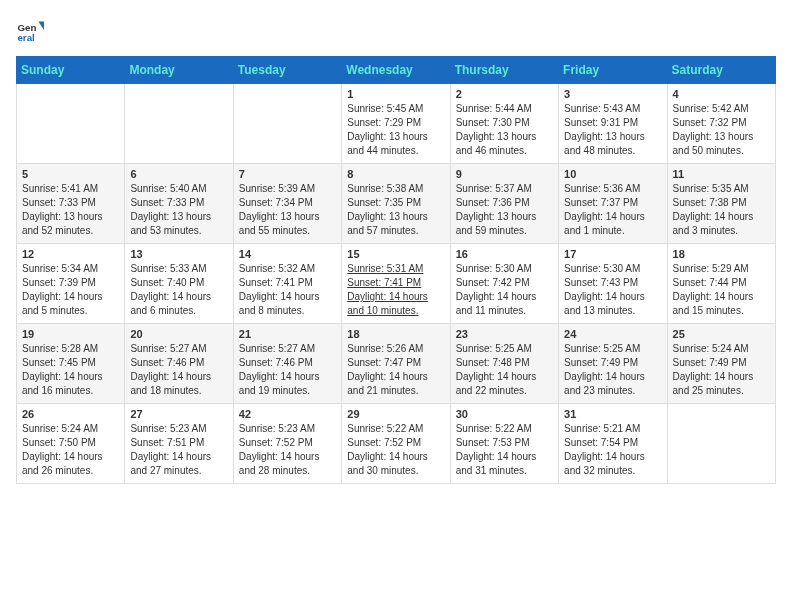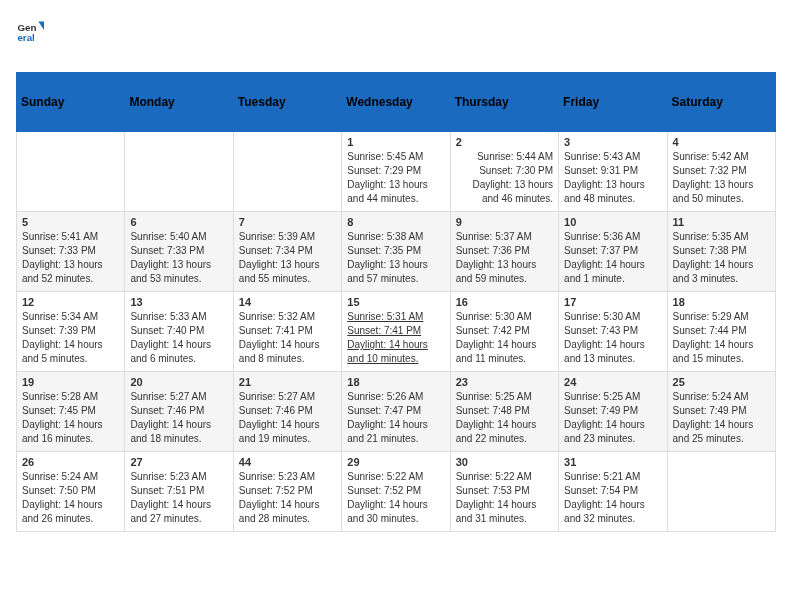--- a/index.html
+++ b/index.html
@@ -7,21 +7,21 @@
       font-family: Arial, sans-serif;
       background: #fff;
       width: 792px;
       min-height: 612px;
       padding: 16px;
     }
     .header {
       display: flex;
       justify-content: space-between;
       align-items: flex-start;
-      margin-bottom: 28px;
+      margin-bottom: 12px;
     }
     .logo {
       display: flex;
       align-items: center;
       gap: 4px;
     }
     .logo-icon {
       width: 28px;
       height: 28px;
     }
@@ -37,24 +37,24 @@
       font-size: 16px;
       color: #555;
     }
     table {
       width: 100%;
       border-collapse: collapse;
       table-layout: fixed;
     }
     thead tr th {
       background-color: #1a6abf;
-      color: #000000;
+      color: #5eead4;
       font-size: 12px;
       font-weight: bold;
-      padding: 22px 4px;
+      padding: 6px 4px;
       text-align: left;
       border: 1px solid #1a6abf;
     }
     tbody tr td {
       vertical-align: top;
       padding: 4px 5px;
       font-size: 10px;
       color: #333;
       border: 1px solid #ddd;
       height: 80px;
@@ -117,21 +117,21 @@
         <td class="empty-cell"></td>
         <td>
           <span class="day-num">1</span>
           <div class="day-info" style="white-space: pre-line;">Sunrise: 5:45 AM
 Sunset: 7:29 PM
 Daylight: 13 hours
 and 44 minutes.</div>
         </td>
         <td>
           <span class="day-num">2</span>
-          <div class="day-info" style="white-space: pre-line; text-align: right;">Sunrise: 5:44 AM
+          <div class="day-info" style="white-space: pre-line;">Sunrise: 5:44 AM
 Sunset: 7:30 PM
 Daylight: 13 hours
 and 46 minutes.</div>
         </td>
         <td>
           <span class="day-num">3</span>
           <div class="day-info" style="white-space: pre-line;">Sunrise: 5:43 AM
 Sunset: 9:31 PM
 Daylight: 13 hours
 and 48 minutes.</div>
@@ -306,21 +306,21 @@
 and 26 minutes.</div>
         </td>
         <td>
           <span class="day-num">27</span>
           <div class="day-info" style="white-space: pre-line;">Sunrise: 5:23 AM
 Sunset: 7:51 PM
 Daylight: 14 hours
 and 27 minutes.</div>
         </td>
         <td>
-          <span class="day-num">44</span>
+          <span class="day-num">42</span>
           <div class="day-info" style="white-space: pre-line;">Sunrise: 5:23 AM
 Sunset: 7:52 PM
 Daylight: 14 hours
 and 28 minutes.</div>
         </td>
         <td>
           <span class="day-num">29</span>
           <div class="day-info" style="white-space: pre-line;">Sunrise: 5:22 AM
 Sunset: 7:52 PM
 Daylight: 14 hours

